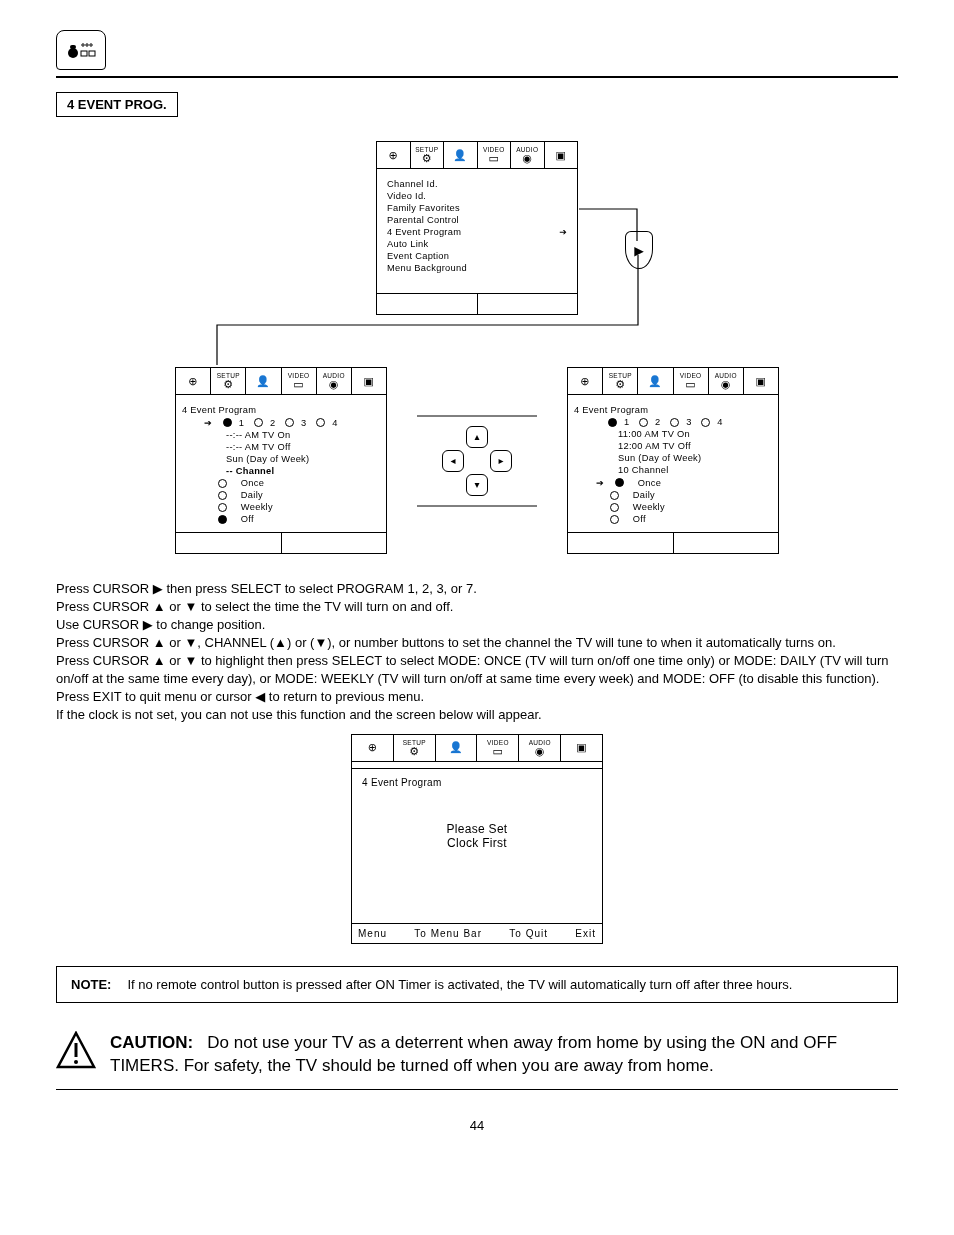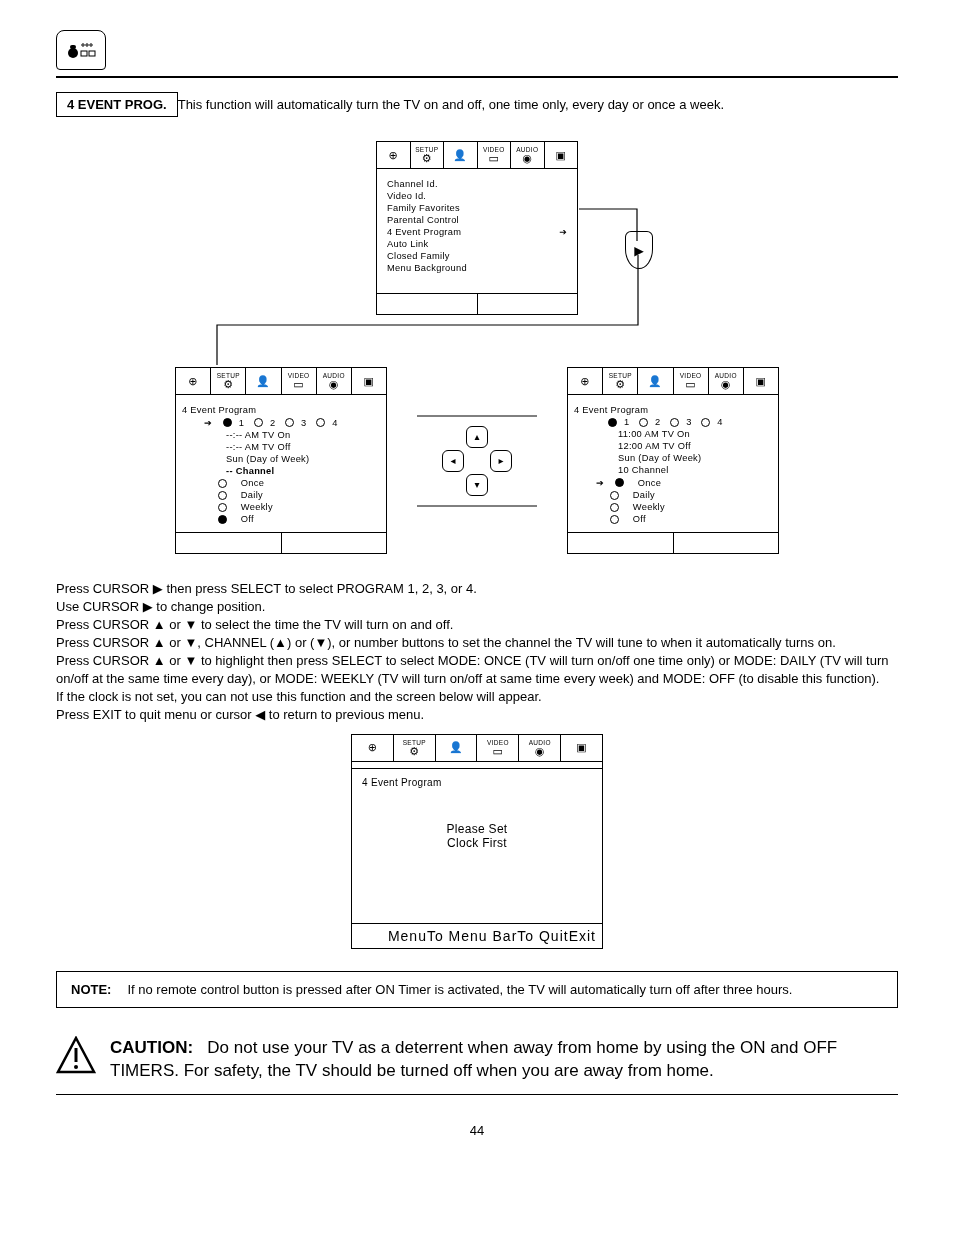--- a/index.html
+++ b/index.html
@@ -25,20 +25,21 @@
     position:relative;
   }
   .hr-heavy {
     border: none;
     border-top: 2px solid #000;
     margin: 6px 0 14px 0;
   }
   .section-header-row {
     display: flex;
     align-items: stretch;
+    gap: 18px;
   }
   .section-label-box {
     border: 1px solid #000;
     padding: 4px 10px;
     font-weight: bold;
     font-size: 13px;
     white-space: nowrap;
     display:flex;align-items:center;
   }
   .section-desc {
@@ -114,22 +115,22 @@
   }
   .dpad>.blank{border:none;}
   
   .flow-svg{position:absolute;pointer-events:none;}
   
   .instr{margin-top:26px;font-size:13px;line-height:1.38;}
   
   .osd-wide{width:250px;}
   .osd-wide .osd-body{min-height:140px;position:relative;}
   .osd-status-text{
-    display:flex;justify-content:flex-end;
-    font-size:14px;letter-spacing:1px;
+    display:flex;justify-content:space-between;
+    font-size:10px;letter-spacing:1px;
     padding:4px 6px;border-top:1px solid #000;
   }
   
   .note-box{
     border:1px solid #000;
     padding:10px 14px;
     margin-top:22px;
     font-size:13px;
     display:flex;gap:16px;
   }
@@ -166,21 +167,20 @@
       <rect x="28" y="16" width="6" height="5" fill="none" stroke="#000"></rect>
     </svg>
   </div>
 </div>
 <hr class="hr-heavy">
 
 <div class="section-header-row">
   <div class="section-label-box">
     <span>4 EVENT PROG.</span>
   </div>
-  <div class="section-desc">This function will automatically turn the TV on and off, one time only, every day or once a week.</div>
 </div>
 
 <div class="osd-area" style="position:relative;">
   <div class="osd">
     <div class="osd-tabs">
       <div class="osd-tab">
           <span class="osd-tab-icon">⊕</span>
         </div>
       <div class="osd-tab">
           <span>SETUP</span>
@@ -204,21 +204,21 @@
     <div class="osd-body">
       <div class="osd-body-line">Channel Id.</div>
       <div class="osd-body-line">Video Id.</div>
       <div class="osd-body-line">Family Favorites</div>
       <div class="osd-body-line">Parental Control</div>
       <div class="osd-body-line bold">
         <span>4 Event Program</span>
         <span style="margin-left:auto" class="arrow-right-solid">➔</span>
       </div>
       <div class="osd-body-line">Auto Link</div>
-      <div class="osd-body-line">Closed Family</div>
+      <div class="osd-body-line">Event Caption</div>
       <div class="osd-body-line">Menu Background</div>
     </div>
     <div class="osd-status">
         <div class="osd-status-split">
           <div></div>
           <div></div>
         </div>
       </div>
   </div>
 
@@ -346,27 +346,27 @@
     <div class="osd-status">
         <div class="osd-status-split">
           <div></div>
           <div></div>
         </div>
       </div>
   </div>
 </div>
 
 <div class="instr">
-  <div>Press CURSOR ▶ then press SELECT to select PROGRAM 1, 2, 3, or 4.</div>
+  <div>Press CURSOR ▶ then press SELECT to select PROGRAM 1, 2, 3, or 7.</div>
+  <div>Press CURSOR ▲ or ▼ to select the time the TV will turn on and off.</div>
   <div>Use CURSOR ▶ to change position.</div>
-  <div>Press CURSOR ▲ or ▼ to select the time the TV will turn on and off.</div>
   <div>Press CURSOR ▲ or ▼, CHANNEL (▲) or (▼), or number buttons to set the channel the TV will tune to when it automatically turns on.</div>
   <div>Press CURSOR ▲ or ▼ to highlight then press SELECT to select MODE: ONCE (TV will turn on/off one time only) or MODE: DAILY (TV will turn on/off at the same time every day), or MODE: WEEKLY (TV will turn on/off at same time every week) and MODE: OFF (to disable this function).</div>
+  <div>Press EXIT to quit menu or cursor ◀ to return to previous menu.</div>
   <div>If the clock is not set, you can not use this function and the screen below will appear.</div>
-  <div>Press EXIT to quit menu or cursor ◀ to return to previous menu.</div>
 </div>
 
 <div style="display:flex;justify-content:center;margin-top:10px;">
   <div class="osd osd-wide">
     <div class="osd-tabs">
       <div class="osd-tab">
           <span class="osd-tab-icon">⊕</span>
         </div>
       <div class="osd-tab">
           <span>SETUP</span>

